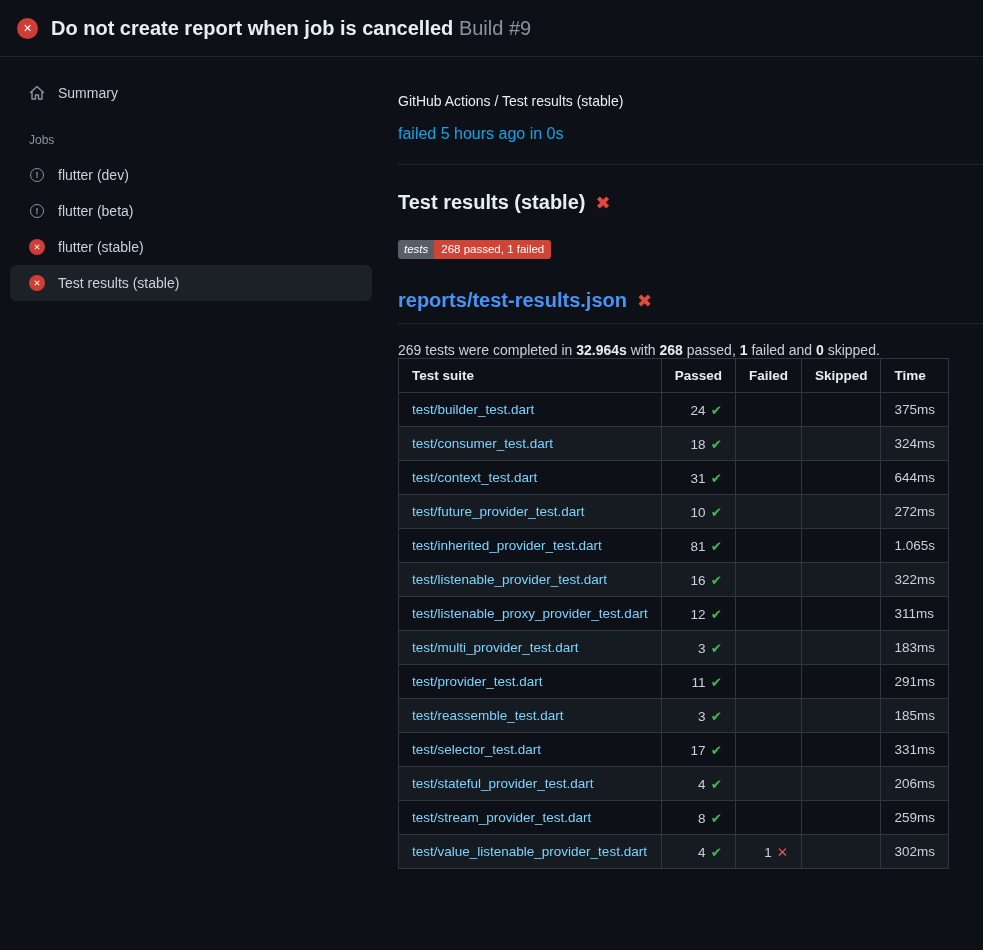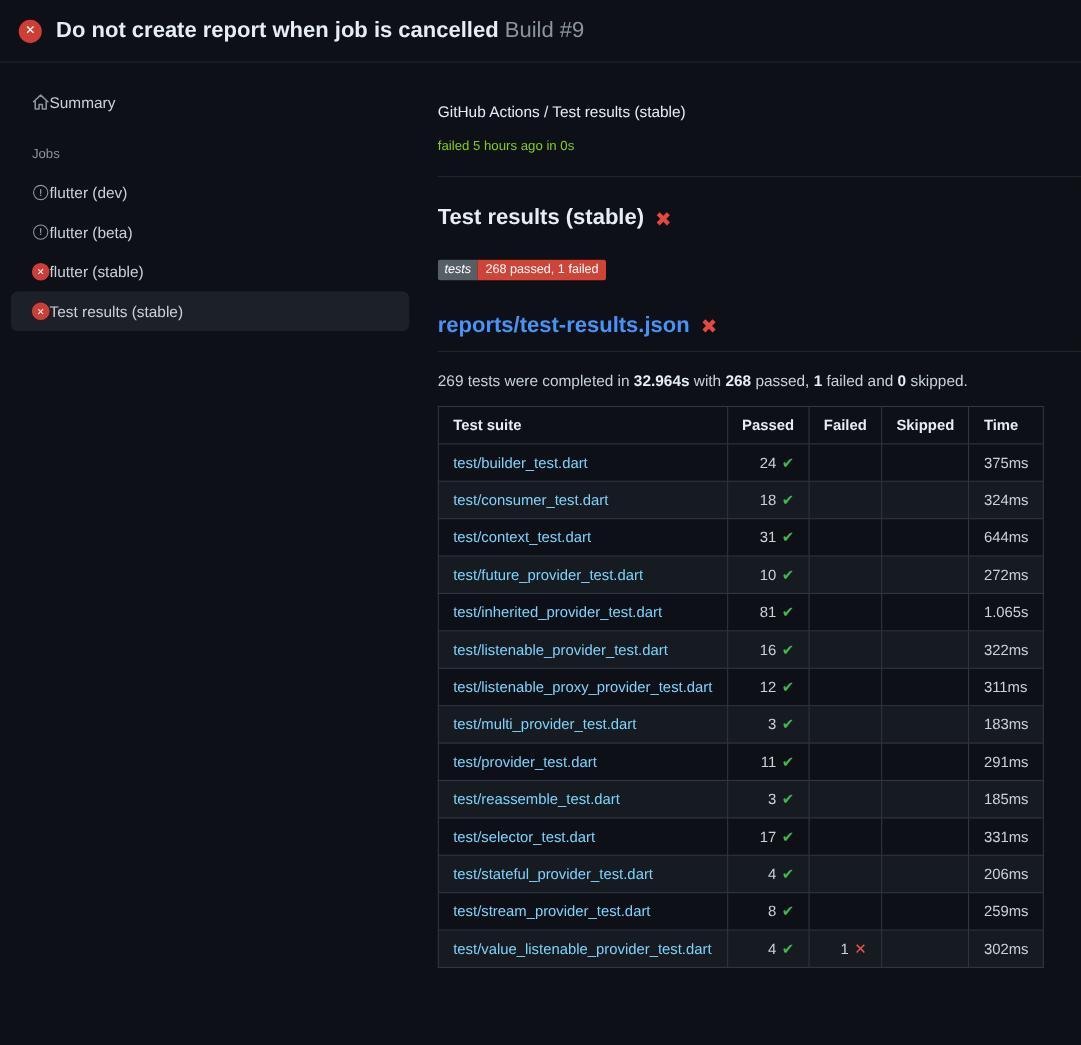--- a/index.html
+++ b/index.html
@@ -34,20 +34,21 @@
   }
   .page-title { font-size: 20px; font-weight: 700; color: #e6edf3; }
   .page-title .build { color: #8b949e; font-weight: 400; }
   
   .layout { display: flex; align-items: flex-start; }
   
   .sidebar { width: 382px; flex: 0 0 auto; padding-top: 18px; }
   .side-item {
     display: flex;
     align-items: center;
+    gap: 13px;
     margin: 0 10px;
     padding: 10px 19px;
     border-radius: 6px;
     font-size: 14px;
     color: #c9d1d9;
     cursor: pointer;
   }
   .side-item.selected { background: #1c2128; }
   .jobs-label {
     font-size: 12px;
@@ -76,21 +77,21 @@
     font-weight: bold;
     display: inline-flex;
     align-items: center;
     justify-content: center;
     line-height: 1;
   }
   .home-icon svg { display: block; }
   
   .main { flex: 1 1 auto; padding: 36px 0 0 16px; }
   .breadcrumb { font-size: 14px; font-weight: 400; color: #e6edf3; margin-bottom: 16px; }
-  .status-line { font-size: 12px; color: #84cc16; margin-bottom: 21px; }
+  .status-line { font-size: 16px; color: #0ea5e9; margin-bottom: 21px; }
   .divider { border: none; border-top: 1px solid #21262d; margin: 0; }
   .section-title {
     font-size: 20px; font-weight: 700; color: #e6edf3;
     margin: 26px 0 0 0;
     display: flex; align-items: center; gap: 10px;
   }
   .x-mark { color: #e5483d; font-size: 18px; font-weight: 700; line-height: 1; }
   .badge {
     display: inline-flex;
     margin-top: 26px;
@@ -102,21 +103,21 @@
   .badge .badge-label { background: #565e66; padding: 3px 6px 4px; font-style: italic; }
   .badge .badge-value { background: #cf4437; padding: 3px 7px 4px; }
   .report-heading {
     font-size: 20px; font-weight: 700;
     margin-top: 30px;
     padding-bottom: 11px;
     border-bottom: 1px solid #21262d;
     display: flex; align-items: center; gap: 10px;
   }
   .report-heading a { color: #4893f7; text-decoration: none; }
-  .summary-line { font-size: 14px; color: #c9d1d9; margin: 18px 0 15px 0; }
+  .summary-line { font-size: 14px; color: #c9d1d9; margin: 18px 0 0 0; }
   .summary-line strong { color: #e6edf3; }
   
   table.results {
     border-collapse: collapse;
     width: 500px;
     font-size: 13.5px;
   }
   table.results th, table.results td {
     border: 1px solid #30363d;
     padding: 8px 13px;

